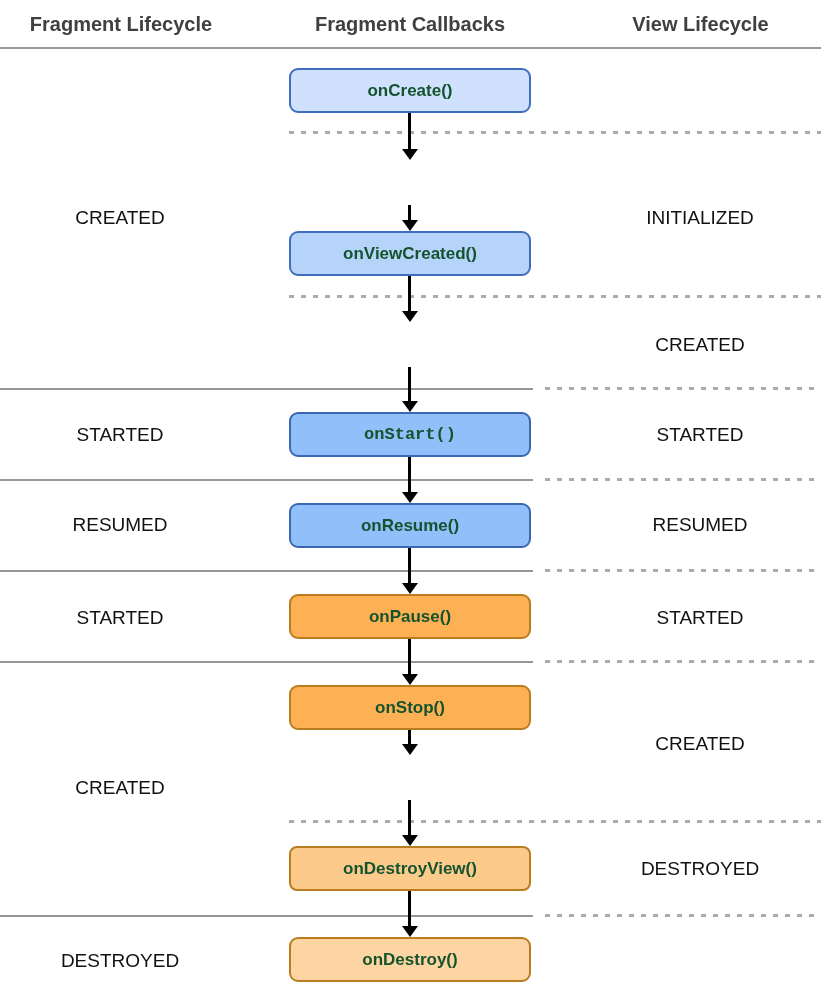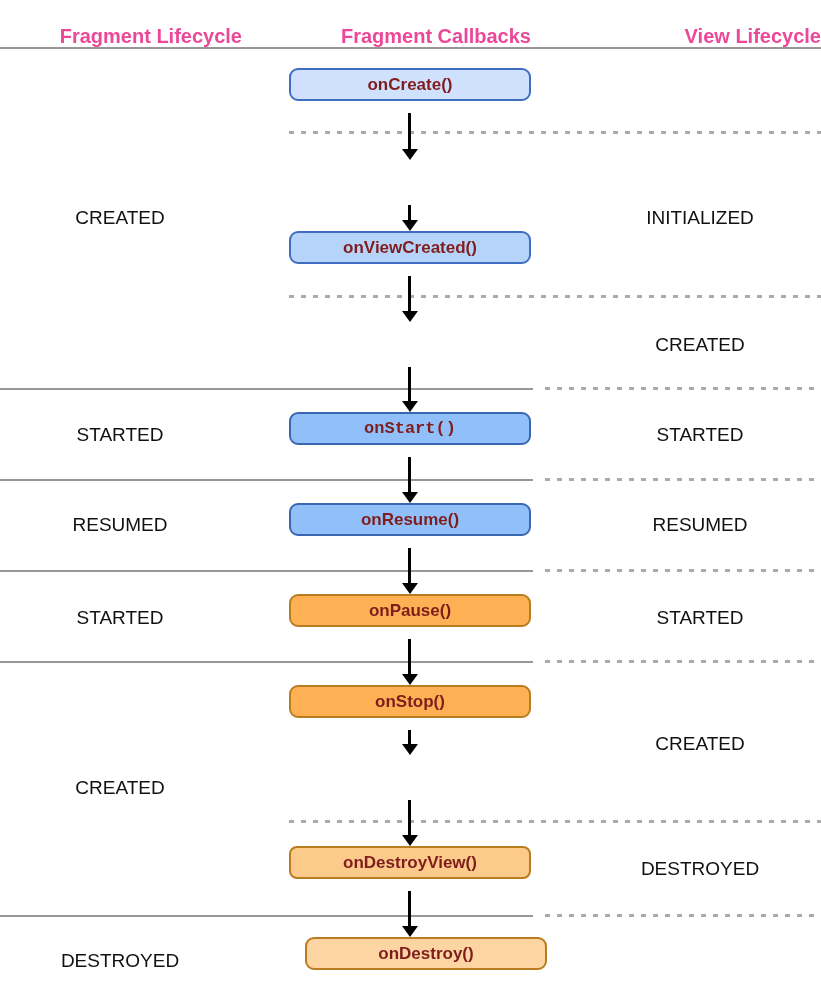--- a/index.html
+++ b/index.html
@@ -2,32 +2,32 @@
 <html><head>
 <meta charset="utf-8">
 <style>
   html,body{margin:0;padding:0;background:#ffffff;}
   .canvas{
     position:relative;width:821px;height:1004px;background:#ffffff;
     font-family:"Liberation Sans",sans-serif;color:#111;overflow:hidden;
   }
   .col-header{
     position:absolute;top:11px;height:26px;line-height:26px;
-    font-size:20px;font-weight:700;text-align:right;color:#ec4899;margin-top:12px;
+    font-size:20px;font-weight:700;text-align:center;color:#404040;
   }
   .hline-solid{position:absolute;height:2px;background:#979797;}
   .hline-dashed{
     position:absolute;height:3px;
     background:repeating-linear-gradient(90deg,#ababab 0 5px,transparent 5px 12px);
   }
   .cb-box{
-    position:absolute;left:289px;width:242px;height:33px;box-sizing:border-box;
+    position:absolute;left:289px;width:242px;height:45px;box-sizing:border-box;
     border:2px solid #3b66b0;border-radius:9px;
     display:flex;align-items:center;justify-content:center;
-    font-size:17px;font-weight:700;color:#7f1d1d;
+    font-size:17px;font-weight:700;color:#14532d;
   }
   .state-label{
     position:absolute;width:240px;height:24px;line-height:24px;
     font-size:19px;font-weight:400;text-align:center;color:#111;
   }
   .state-left{left:0;}
   .state-right{left:580;left:580px;}
   .arrow{position:absolute;left:402px;width:16px;}
   .arrow::before{
     content:"";position:absolute;left:6px;top:0;bottom:8px;width:3px;background:#000;
@@ -69,21 +69,21 @@
   <div class="hline-solid" style="top:915px;left:0;width:533px;"></div>
   <div class="hline-dashed" style="top:914px;left:545px;width:276px;"></div>
 
   <div class="cb-box" style="top: 68px; background: rgb(207, 225, 252); border-color: rgb(63, 109, 191);">onCreate()</div>
   <div class="cb-box" style="top: 231px; background: rgb(182, 211, 249); border-color: rgb(63, 109, 191);">onViewCreated()</div>
   <div class="cb-box" style="top: 412px; background: rgb(144, 191, 249); border-color: rgb(59, 102, 176); font-family: Liberation Mono, monospace;">onStart()</div>
   <div class="cb-box" style="top: 503px; background: rgb(144, 191, 249); border-color: rgb(59, 102, 176);">onResume()</div>
   <div class="cb-box" style="top: 594px; background: rgb(253, 176, 84); border-color: rgb(185, 124, 30);">onPause()</div>
   <div class="cb-box" style="top: 685px; background: rgb(253, 176, 84); border-color: rgb(185, 124, 30);">onStop()</div>
   <div class="cb-box" style="top: 846px; background: rgb(252, 203, 139); border-color: rgb(185, 124, 30); border-radius: 8px;">onDestroyView()</div>
-  <div class="cb-box" style="top: 937px; background: rgb(253, 213, 162); border-color: rgb(185, 124, 30); margin-left: 16px;">onDestroy()</div>
+  <div class="cb-box" style="top: 937px; background: rgb(253, 213, 162); border-color: rgb(185, 124, 30);">onDestroy()</div>
 
   <div class="arrow" style="top:113px;height:47px;"></div>
   <div class="arrow" style="top:205px;height:26px;"></div>
   <div class="arrow" style="top:276px;height:46px;"></div>
   <div class="arrow" style="top:367px;height:45px;"></div>
   <div class="arrow" style="top:457px;height:46px;"></div>
   <div class="arrow" style="top:548px;height:46px;"></div>
   <div class="arrow" style="top:639px;height:46px;"></div>
   <div class="arrow" style="top:730px;height:25px;"></div>
   <div class="arrow" style="top:800px;height:46px;"></div>

